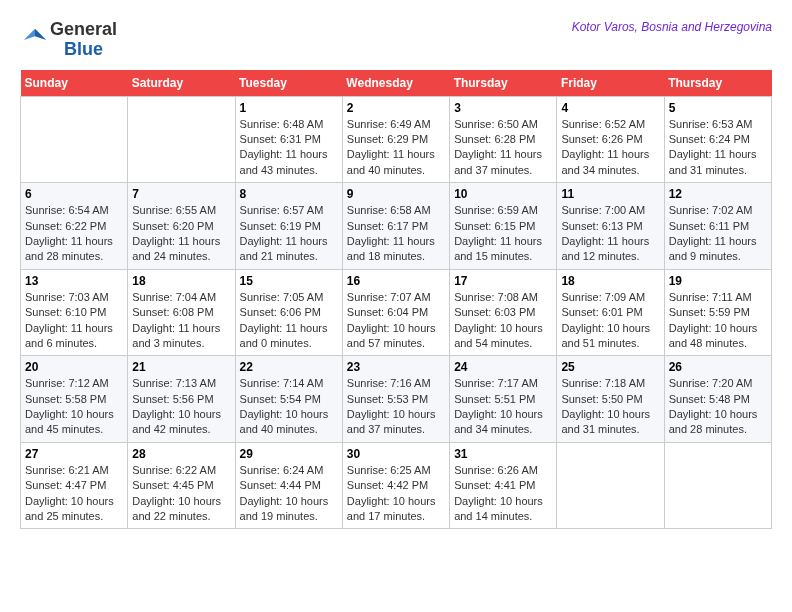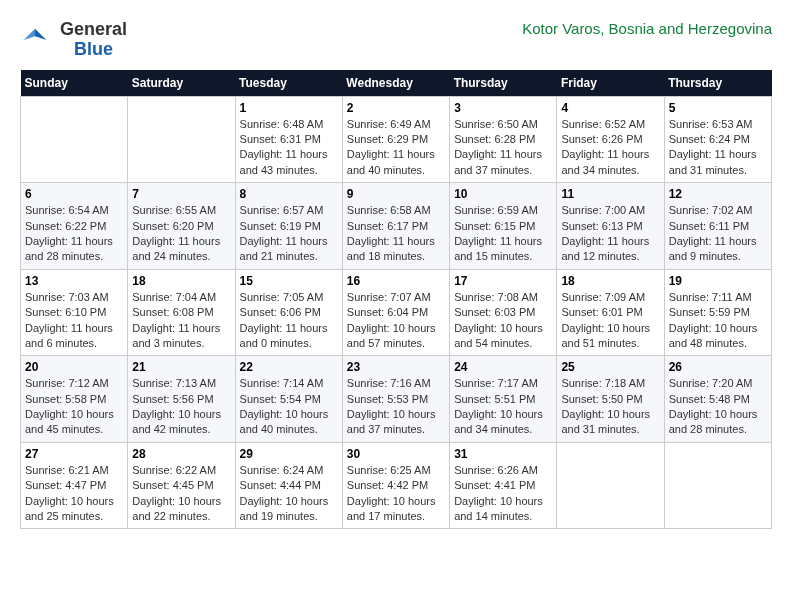--- a/index.html
+++ b/index.html
@@ -12,21 +12,21 @@
     }
     .header {
       display: flex;
       justify-content: space-between;
       align-items: flex-start;
       margin-bottom: 10px;
     }
     .logo {
       display: flex;
       align-items: center;
-      gap: 10px;
+      gap: 0;
     }
     .logo-text {
       display: flex;
       flex-direction: column;
       line-height: 1.1;
     }
     .logo-general {
       font-size: 18px;
       font-weight: bold;
       color: #333;
@@ -43,30 +43,31 @@
     }
     .title-block {
       text-align: right;
     }
     .month-title {
       font-size: 36px;
       font-weight: normal;
       color: #333;
     }
     .location-title {
-      font-size: 15px;
-      color: #15803d;
+      font-size: 12px;
+      color: #6d28d9;
+      font-style: italic;
     }
     table {
       width: 100%;
       border-collapse: collapse;
       font-size: 11px;
     }
     th {
-      background-color: #0f172a;
+      background-color: #ef4444;
       color: #fff;
       padding: 6px 4px;
       text-align: left;
       font-size: 12px;
     }
     td {
       border: 1px solid #ccc;
       vertical-align: top;
       padding: 4px;
       width: calc(100% / 7);

